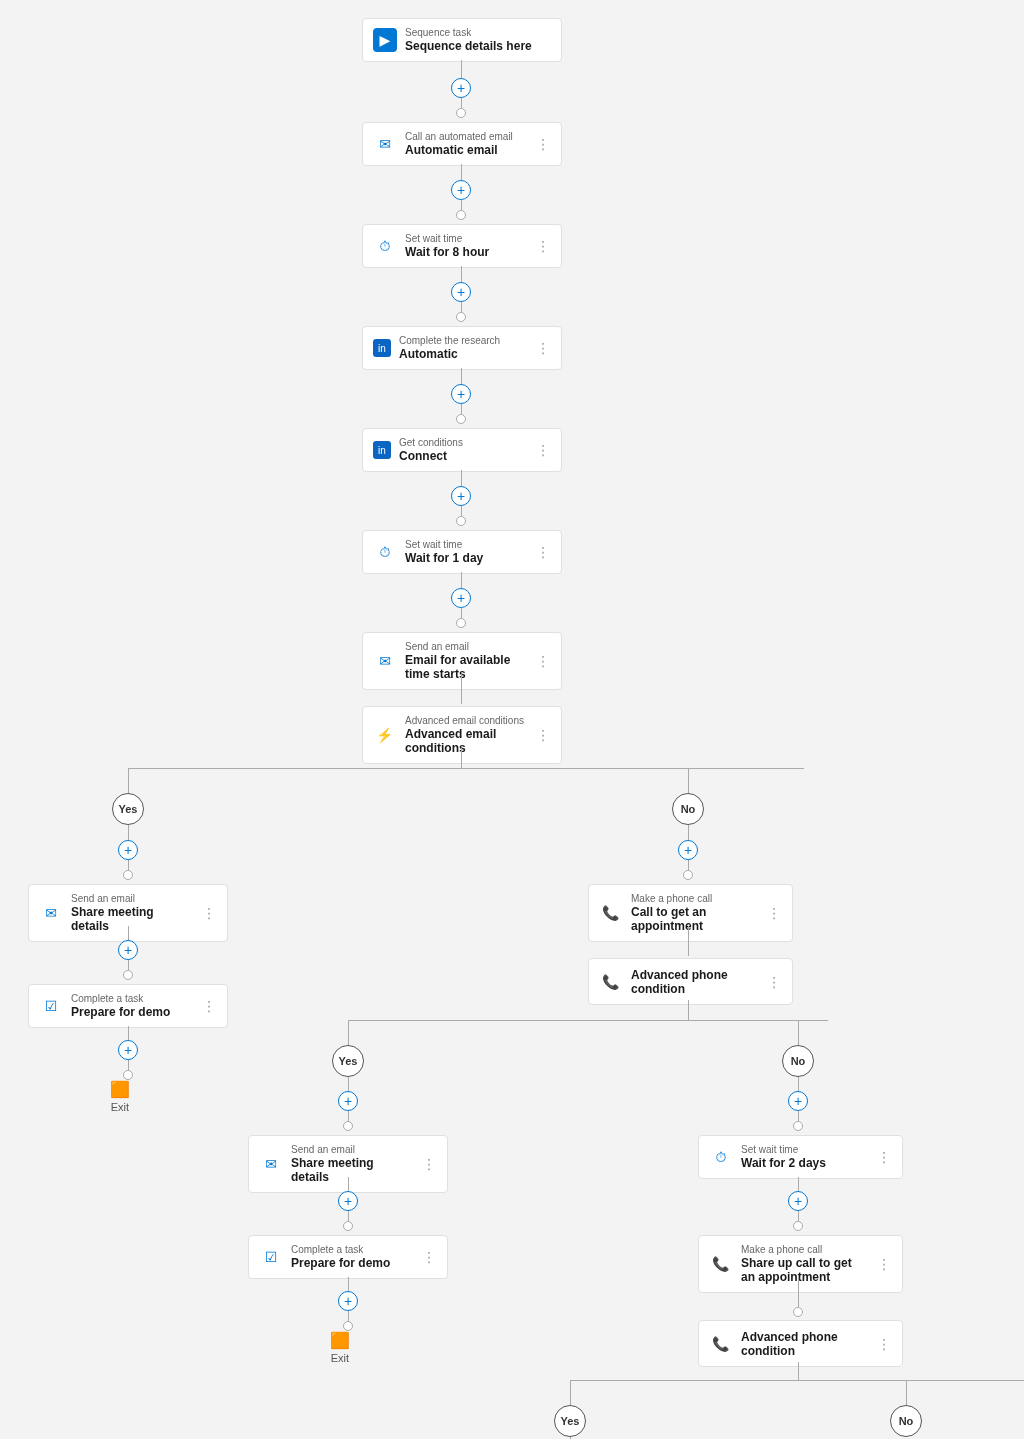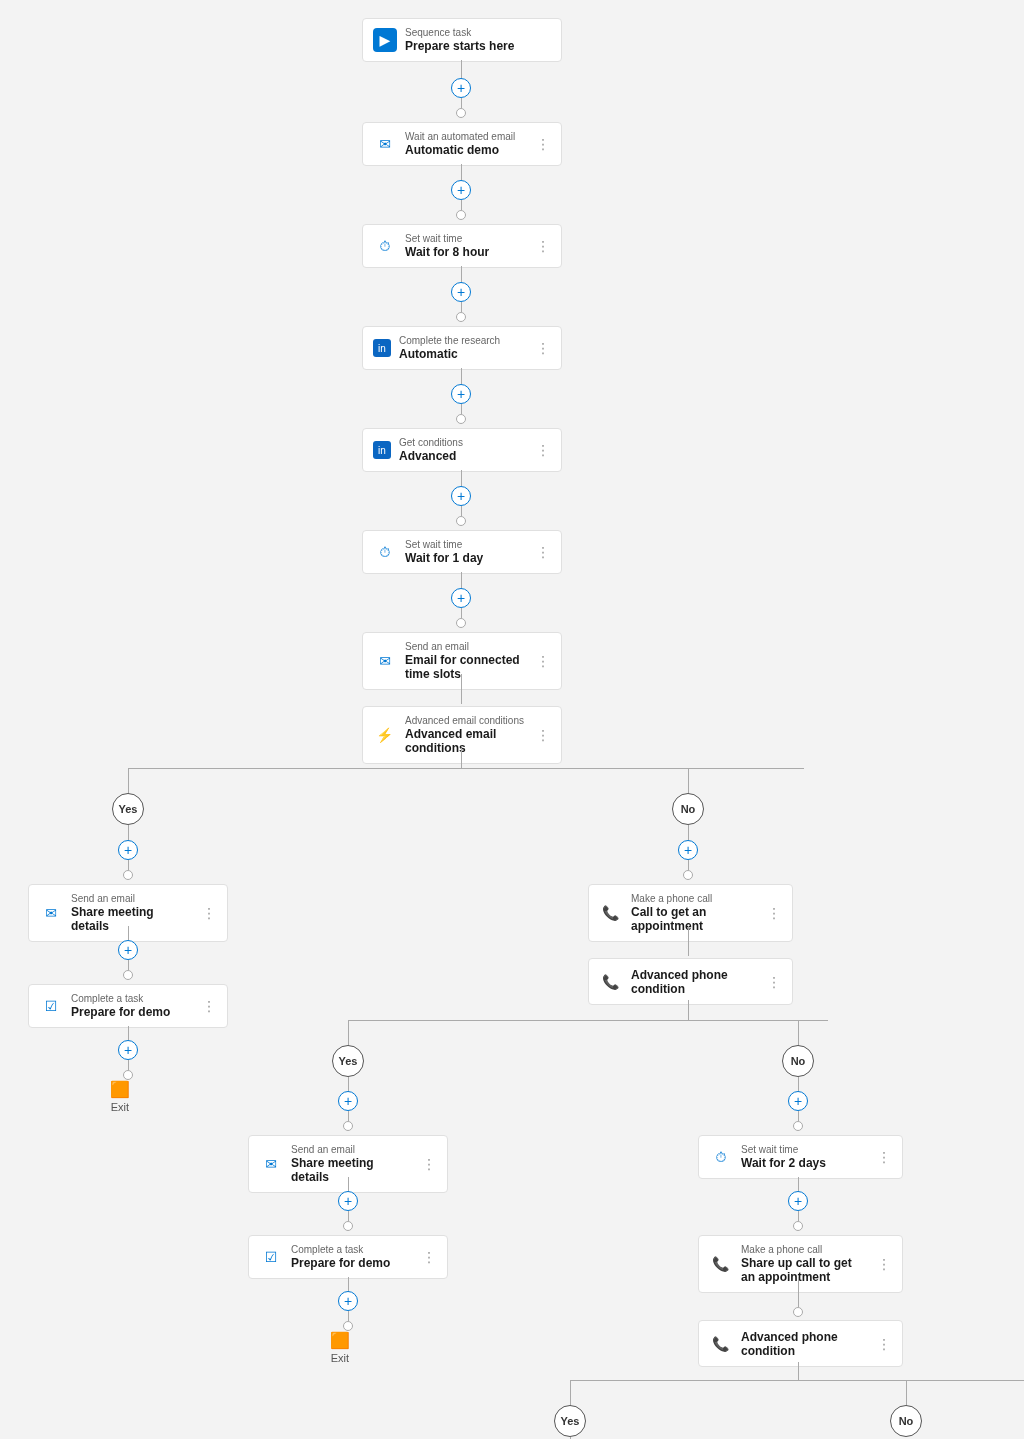--- a/index.html
+++ b/index.html
@@ -147,34 +147,34 @@
   </style>
 </head>
 <body>
 
 <div class="canvas">
 
   <div class="node-card" style="left:362px; top:18px; width:200px;">
     <div class="icon-box start-icon">▶</div>
     <div class="node-text">
       <div class="node-label">Sequence task</div>
-      <div class="node-title">Prepare starts here</div>
+      <div class="node-title">Sequence details here</div>
     </div>
   </div>
 
   <div class="vline" style="left:461px; top:60px; height:20px;"></div>
   <div class="add-btn" style="left:451px; top:78px;">+</div>
   <div class="vline" style="left:461px; top:98px; height:10px;"></div>
   <div class="dot" style="left:456px; top:108px;"></div>
 
   <div class="node-card" style="left:362px; top:122px; width:200px;">
     <div class="icon-box">✉</div>
     <div class="node-text">
-      <div class="node-label">Wait an automated email</div>
-      <div class="node-title">Automatic demo</div>
+      <div class="node-label">Call an automated email</div>
+      <div class="node-title">Automatic email</div>
     </div>
     <div class="more-btn">⋮</div>
   </div>
 
   <div class="vline" style="left:461px; top:164px; height:18px;"></div>
   <div class="add-btn" style="left:451px; top:180px;">+</div>
   <div class="vline" style="left:461px; top:200px; height:10px;"></div>
   <div class="dot" style="left:456px; top:210px;"></div>
 
   <div class="node-card" style="left:362px; top:224px; width:200px;">
@@ -202,21 +202,21 @@
 
   <div class="vline" style="left:461px; top:368px; height:18px;"></div>
   <div class="add-btn" style="left:451px; top:384px;">+</div>
   <div class="vline" style="left:461px; top:404px; height:10px;"></div>
   <div class="dot" style="left:456px; top:414px;"></div>
 
   <div class="node-card" style="left:362px; top:428px; width:200px;">
     <div class="icon-box" style="font-size:10px; background:#0a66c2; color:#fff; border-radius:3px; width:18px; height:18px;">in</div>
     <div class="node-text">
       <div class="node-label">Get conditions</div>
-      <div class="node-title">Advanced</div>
+      <div class="node-title">Connect</div>
     </div>
     <div class="more-btn">⋮</div>
   </div>
 
   <div class="vline" style="left:461px; top:470px; height:18px;"></div>
   <div class="add-btn" style="left:451px; top:486px;">+</div>
   <div class="vline" style="left:461px; top:506px; height:10px;"></div>
   <div class="dot" style="left:456px; top:516px;"></div>
 
   <div class="node-card" style="left:362px; top:530px; width:200px;">
@@ -230,21 +230,21 @@
 
   <div class="vline" style="left:461px; top:572px; height:18px;"></div>
   <div class="add-btn" style="left:451px; top:588px;">+</div>
   <div class="vline" style="left:461px; top:608px; height:10px;"></div>
   <div class="dot" style="left:456px; top:618px;"></div>
 
   <div class="node-card" style="left:362px; top:632px; width:200px;">
     <div class="icon-box">✉</div>
     <div class="node-text">
       <div class="node-label">Send an email</div>
-      <div class="node-title">Email for connected time slots</div>
+      <div class="node-title">Email for available time starts</div>
     </div>
     <div class="more-btn">⋮</div>
   </div>
 
   <div class="vline" style="left:461px; top:674px; height:30px;"></div>
 
   <div class="node-card" style="left:362px; top:706px; width:200px;">
     <div class="icon-box" style="color:#0078d4;">⚡</div>
     <div class="node-text">
       <div class="node-label">Advanced email conditions</div>

